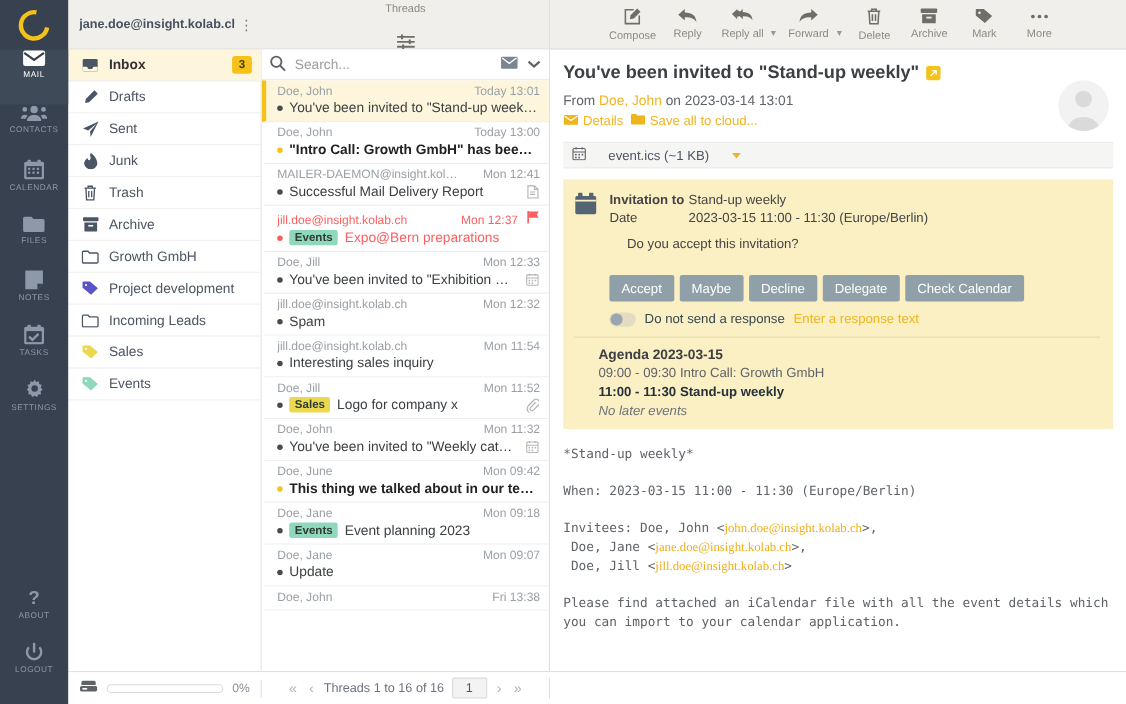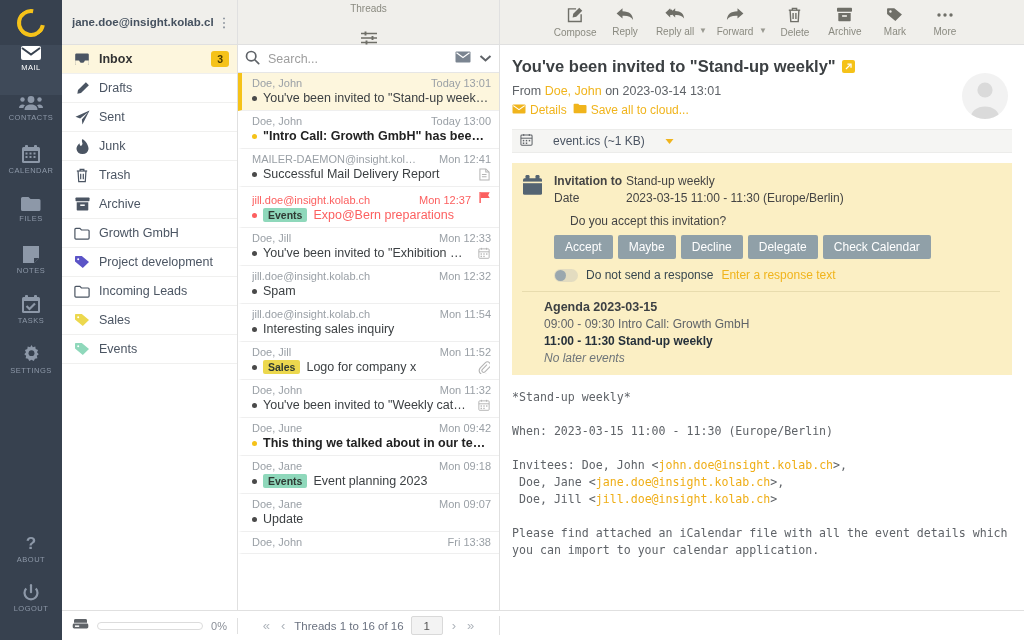--- a/index.html
+++ b/index.html
@@ -135,21 +135,21 @@
   .itip {
     margin: 10px 12px 0 12px; background: #fbefc4; padding: 10px 12px 10px 10px;
   }
   .itip-top { display: flex; gap: 10px; }
   .itip-cal { flex: 0 0 22px; padding-top: 2px; }
   .itip-rows { flex: 1; }
   .itip-row { display: flex; font-size: 12px; color: #444; line-height: 17px; }
   .itip-key { width: 72px; flex: 0 0 72px; }
   .itip-key.b { font-weight: bold; }
   .itip-q { margin-top: 7px; font-size: 12px; color: #444; }
-  .itip-btns { margin-top: 7px; display: flex; gap: 5px; }
+  .itip-btns { margin-top: 22px; display: flex; gap: 5px; }
   .ibtn {
     background: #90a0a8; color: #fff; border: none; font-size: 12px;
     padding: 5px 11px; border-radius: 2px; cursor: pointer;
     font-family: "Liberation Sans", sans-serif;
   }
   .itip-resp { margin-top: 9px; display: flex; align-items: center; gap: 8px; font-size: 12px; }
   .toggle {
     width: 24px; height: 13px; border-radius: 7px; background: #e3dcc0; position: relative; cursor: pointer;
   }
   .toggle::after {
@@ -158,21 +158,21 @@
   }
   .agenda { margin-top: 9px; border-top: 1px solid #e8dcae; padding: 8px 0 0 22px; }
   .agenda-title { font-size: 12.5px; font-weight: bold; color: #3c4043; }
   .agenda-row { font-size: 12px; color: #5f6368; margin-top: 3px; }
   .agenda-row.now { color: #26313b; font-weight: bold; }
   .agenda-row.none { font-style: italic; color: #6d7479; }
   .mailtext {
     margin: 14px 14px 0 12px; font-family: "DejaVu Sans Mono", monospace;
     font-size: 11.6px; line-height: 17px; color: #5f6368; white-space: pre-wrap;
   }
-  .mailtext .m { color: #efae17; }
+  .mailtext .m { color: #efae17; font-family: Liberation Serif, serif; }
 
   
   .status {
     height: 30px; flex: 0 0 30px; display: flex; align-items: center;
     border-top: 1px solid #e0e0e0; background: #fff;
   }
   .quota { width: 176px; flex: 0 0 176px; display: flex; align-items: center; gap: 8px; padding: 0 10px; border-right: 1px solid #e0e0e0;}
   .quota-bar { flex: 1; height: 8px; border-radius: 4px; border: 1px solid #dcdcdc; background: #fff; }
   .quota-pct { font-size: 11px; color: #8a8f98; }
   .pager { width: 262px; flex: 0 0 262px; display: flex; align-items: center; justify-content: center; gap: 7px; border-right: 1px solid #e0e0e0;}

